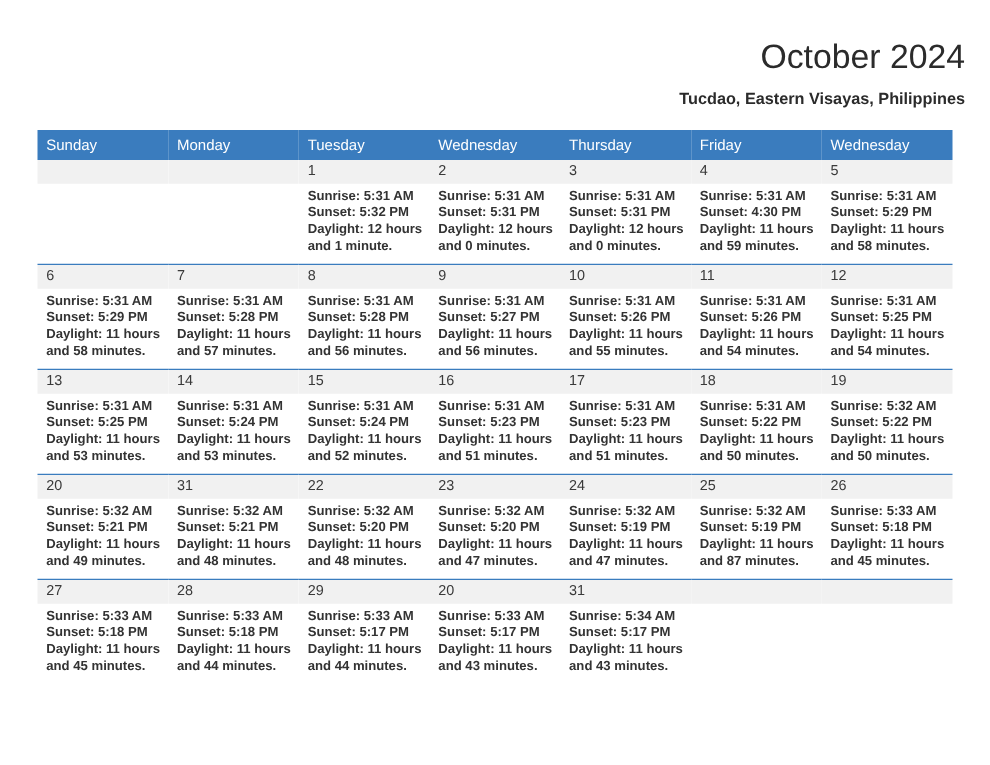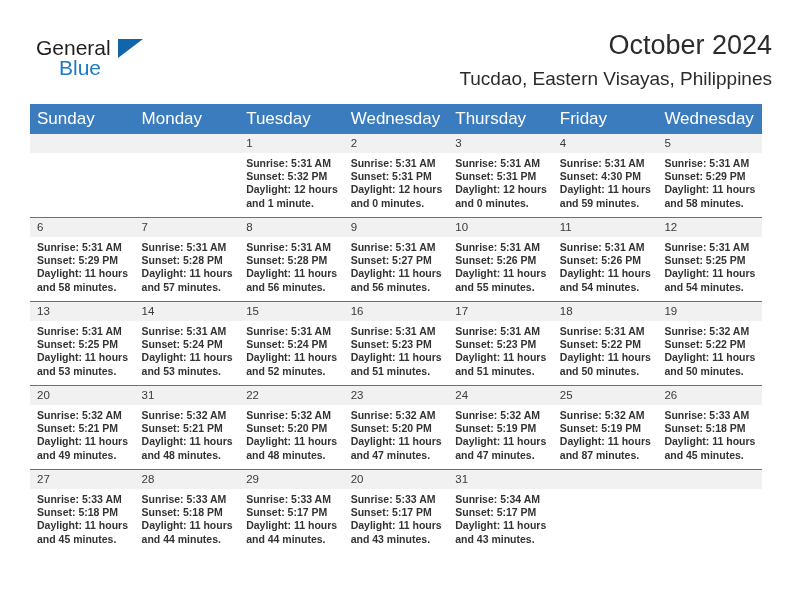--- a/index.html
+++ b/index.html
@@ -69,43 +69,43 @@
   }
   .cal-title {
     font-size: 27px;
     font-weight: normal;
     color: #2b2b2b;
     line-height: 34px;
     white-space: nowrap;
   }
   .cal-subtitle {
     margin-top: 8px;
-    font-size: 19px;
-    font-weight: normal;
+    font-size: 13px;
+    font-weight: bold;
     color: #2b2b2b;
     line-height: 18px;
     white-space: nowrap;
   }
 
   
   .cal-wrap {
     position: absolute;
     left: 30px;
     top: 104px;
     width: 732px;
   }
   table.cal {
     width: 732px;
     border-collapse: collapse;
     table-layout: fixed;
   }
   table.cal th {
     background: #3a7cbe;
     color: #ffffff;
-    font-size: 17px;
+    font-size: 12px;
     font-weight: normal;
     text-align: left;
     padding: 5px 0 5px 7px;
     height: 11px;
     border: none;
   }
   table.cal td {
     vertical-align: top;
     padding: 0;
     border-top: 1px solid #3a7cbe;
@@ -141,25 +141,20 @@
     white-space: nowrap;
   }
 </style>
 </head>
 <body>
 
 <div class="page">
 
   <div class="header">
 
-    <div class="logo">
-      <span class="logo-general">General</span>
-      <span class="logo-tri"></span>
-      <span class="logo-blue">Blue</span>
-    </div>
 
     <div class="title-block">
       <div class="cal-title">October 2024</div>
       <div class="cal-subtitle">Tucdao, Eastern Visayas, Philippines</div>
     </div>
 
   </div>
 
   <div class="cal-wrap">
     <table class="cal">

